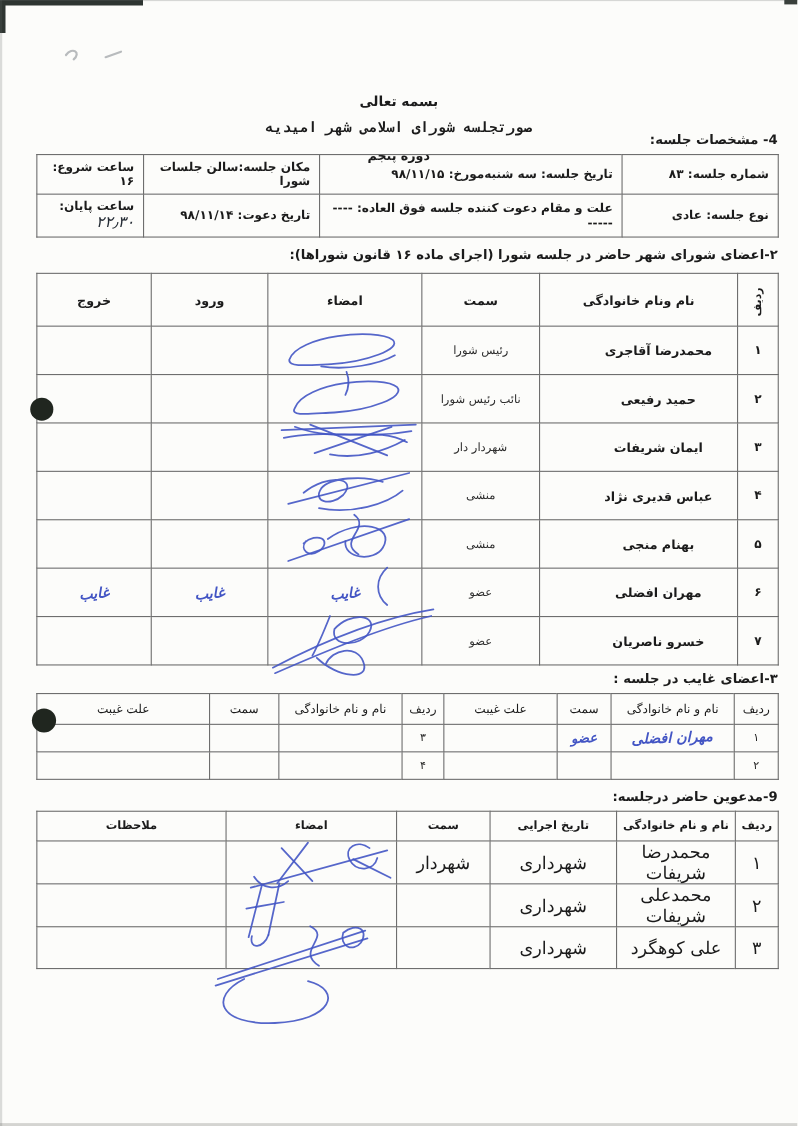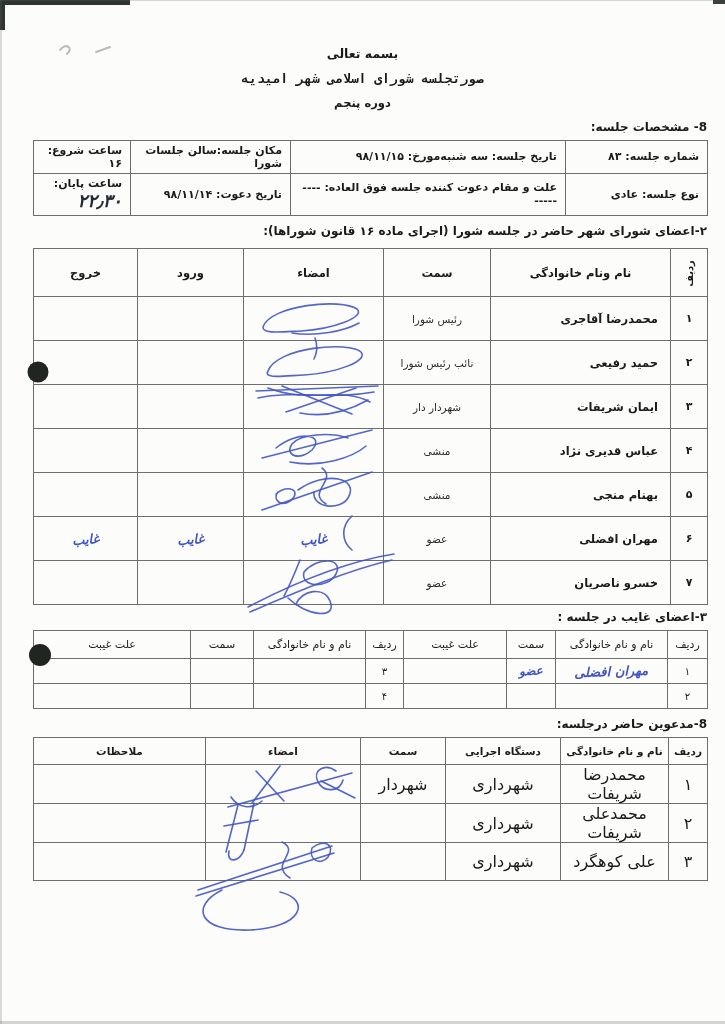--- a/index.html
+++ b/index.html
@@ -11,21 +11,21 @@
     direction:rtl;
   }
   
   .edge-top{position:absolute;left:0;top:0;width:130px;height:5px;background:#2e3531;z-index:6;}
   .edge-left{position:absolute;left:0;top:0;width:5px;height:30px;background:#2e3531;z-index:6;}
   .left-line{position:absolute;left:0;top:0;width:2px;height:100%;background:rgba(100,105,102,.22);z-index:6;}
   .top-line{position:absolute;left:0;top:0;width:100%;height:1px;background:rgba(100,105,102,.25);z-index:6;}
   .corner-tr{position:absolute;right:0;top:0;width:12px;height:4px;background:#3a403c;z-index:6;}
   .edge-bottom{position:absolute;left:0;bottom:0;width:100%;height:3px;background:rgba(120,120,116,.30);z-index:6;}
 
-  .center-block{position:absolute;left:0;right:0;text-align:center;font-weight:bold;}
+  .center-block{position:absolute;left:0;right:0;text-align:center;font-weight:bold;margin-top:38px;}
   .bismillah{top:46px;font-size:12.5px;}
   .main-title{top:71px;font-size:13px;font-family:Liberation Mono, monospace;}
   .term{top:96px;font-size:11.5px;}
 
   .sec-heading{position:absolute;right:18px;font-weight:bold;font-size:12px;white-space:nowrap;}
   .h1{top:120px;}
   .h2{top:224px;text-align:right;}
   .h3{top:610px;}
   .h4{top:717px;}
 
@@ -36,60 +36,60 @@
   .t1{left:33px;top:140px;width:674px;height:76px;}
   .t1 td{font-size:11px;font-weight:bold;text-align:right;padding:0 8px;}
   .t1 .split{display:flex;justify-content:space-between;align-items:center;padding-left:60px;}
   .t1 .split span{white-space:nowrap;}
 
   
   .t2{left:33px;top:248px;width:674px;height:352px;}
   .t2 th{font-size:11.5px;font-weight:bold;height:47px;}
   .t2 td{height:43px;}
   .t2 .no{font-size:11px;font-weight:bold;text-align:center;}
-  .t2 .nm{font-size:11.5px;font-weight:bold;text-align:right;padding-right:12px;padding-left:48px;}
+  .t2 .nm{font-size:11.5px;font-weight:bold;text-align:center;padding-right:12px;padding-left:48px;}
   .t2 .ps{font-size:10.5px;color:#2c2c2c;text-align:center;font-weight:normal;}
   .rot{display:inline-block;transform:rotate(-90deg);font-size:10px;font-weight:bold;}
 
   
   .t3{left:33px;top:630px;width:674px;height:75px;}
   .t3 th{font-size:11px;font-weight:normal;height:27px;}
   .t3 td{height:24px;font-size:10px;text-align:center;}
 
   
   .t4{left:33px;top:737px;width:674px;height:138px;}
   .t4 th{font-size:10.5px;font-weight:bold;height:26px;}
   .t4 td{height:37px;font-size:16px;text-align:center;}
 
   .hw-blue{color:#4355c4;font-style:italic;font-weight:bold;}
   .ghayeb{display:inline-block;font-size:13px;transform:rotate(-5deg);}
   .hw-name{font-size:13px;white-space:nowrap;transform:rotate(-2deg);display:inline-block;}
   .hw-pos{font-size:12px;display:inline-block;transform:rotate(-3deg);}
-  .hw-dark{color:#232a33;font-weight:bold;font-style:italic;font-size:18px;letter-spacing:1px;}
+  .hw-dark{color:#232a33;font-weight:normal;font-style:italic;font-size:14px;letter-spacing:1px;}
   .center-cell{text-align:center;}
 
   .ink{position:absolute;left:0;top:0;width:725px;height:1024px;pointer-events:none;z-index:5;}
   .ink .blue path{stroke:#4355c4;fill:none;stroke-width:1.6;stroke-linecap:round;opacity:.9;}
   .ink .pencil path{stroke:#b8bbbd;fill:none;stroke-width:2;stroke-linecap:round;}
 </style>
 </head>
 <body>
 
 <div class="edge-top"></div>
 <div class="edge-left"></div>
 <div class="left-line"></div>
 <div class="top-line"></div>
 <div class="corner-tr"></div>
 <div class="edge-bottom"></div>
 
 <div class="center-block bismillah">بسمه تعالی</div>
 <div class="center-block main-title">صورتجلسه شورای اسلامی شهر امیدیه</div>
 <div class="center-block term">دوره پنجم</div>
 
-<div class="sec-heading h1">8- مشخصات جلسه:</div>
+<div class="sec-heading h1">4- مشخصات جلسه:</div>
 <table class="t1">
   <colgroup>
       <col style="width:142px">
       <col style="width:275px">
       <col style="width:160px">
       <col style="width:97px">
     </colgroup>
   <tbody>
       <tr>
     <td><span>شماره جلسه: ۸۳</span></td>
@@ -231,35 +231,35 @@
     <td></td>
     <td></td>
     <td>۴</td>
     <td></td>
     <td></td>
     <td></td>
   </tr>
 </tbody>
   </table>
 
-<div class="sec-heading h4">8-مدعوین حاضر درجلسه:</div>
+<div class="sec-heading h4">9-مدعوین حاضر درجلسه:</div>
 <table class="t4">
   <colgroup>
       <col style="width:39px">
       <col style="width:108px">
       <col style="width:115px">
       <col style="width:85px">
       <col style="width:155px">
       <col style="width:172px">
     </colgroup>
   <tbody>
       <tr>
     <th>ردیف</th>
     <th>نام و نام خانوادگی</th>
-    <th>دستگاه اجرایی</th>
+    <th>تاریخ اجرایی</th>
     <th>سمت</th>
     <th>امضاء</th>
     <th>ملاحظات</th>
   </tr>
   <tr>
     <td>۱</td>
     <td>محمدرضا شریفات</td>
     <td>شهرداری</td>
     <td>شهردار</td>
     <td></td>

